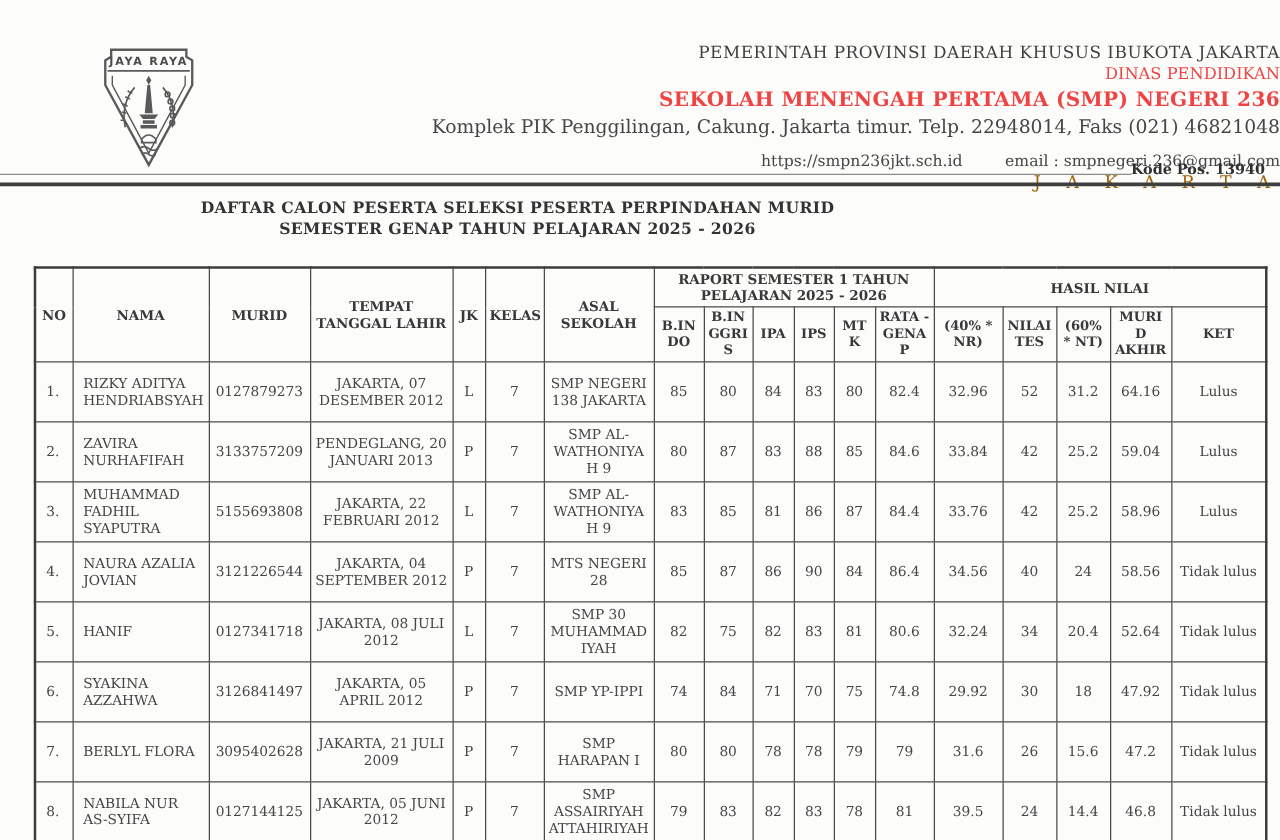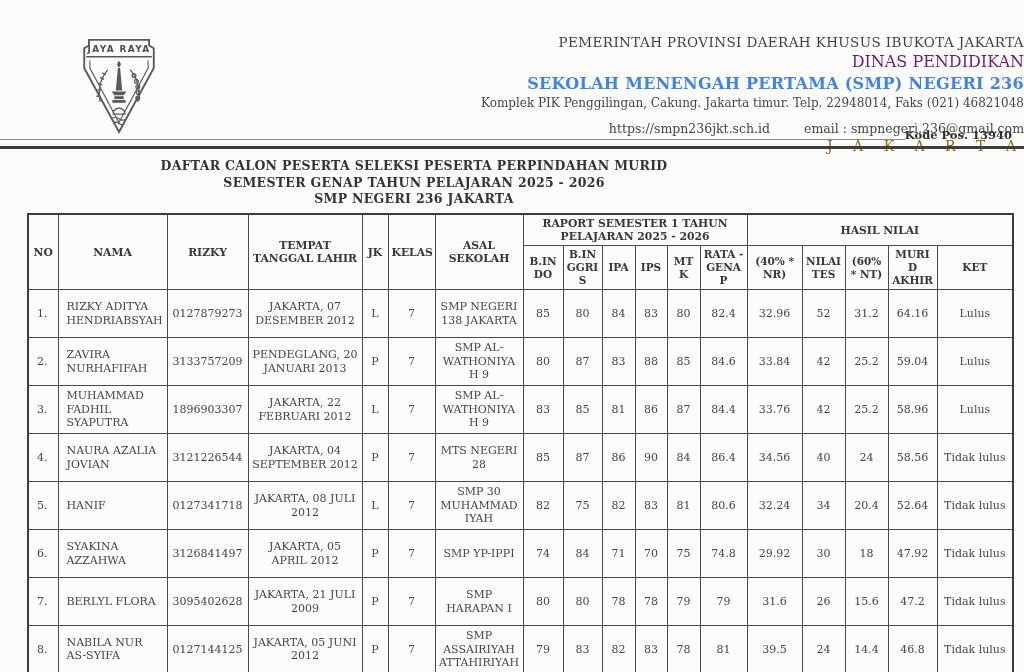--- a/index.html
+++ b/index.html
@@ -11,23 +11,23 @@
     position:relative;
   }
   .page { position:absolute; inset:0; }
 
   
   .logo-box { position:absolute; left:72px; top:30px; width:94px; height:108px; }
   .logo-box svg { width:100%; height:100%; }
 
   .header-text { position:absolute; left:36px; top:34px; width:988px; text-align:right; }
   .h-line1 { font-size:13.5px; letter-spacing:.4px; color:#3f3f3f; }
-  .h-line2 { font-size:16px;   margin-top:2px; color:#701a75; }
-  .h-school{ font-size:16px; font-weight:bold; margin-top:3px; color:#3b82f6; letter-spacing:.3px; }
-  .h-addr  { font-size:12px; margin-top:3px; }
+  .h-line2 { font-size:13px;   margin-top:2px; color:#ef4444; }
+  .h-school{ font-size:16px; font-weight:bold; margin-top:3px; color:#ef4444; letter-spacing:.3px; }
+  .h-addr  { font-size:15px; margin-top:3px; }
   .h-web   { font-size:12.5px; margin-top:11px; }
   .h-web .gap { display:inline-block; width:34px; }
   .h-city  { font-size:14px; font-weight:normal; letter-spacing:8px; margin-top:2px; color:#a16207; }
 
   .rule-thin  { position:absolute; left:0;  top:139px; width:905px;  height:1px; background:#8a8a8a; }
   .kode-pos   { position:absolute; right:12px; top:128px; font-size:11.5px; font-weight:bold; color:#2f2f2f; }
   .rule-thick { position:absolute; left:0;  top:146px; width:1024px; height:3px; background:#3e3e3e; }
 
   
   .doc-title { position:absolute; left:0; top:158px; width:828px; text-align:center;
@@ -105,21 +105,20 @@
     <div class="h-city">J A K A R T A</div>
   </div>
 
   <div class="rule-thin"></div>
   <div class="kode-pos">Kode Pos. 13940</div>
   <div class="rule-thick"></div>
 
   <div class="doc-title">
     <div>DAFTAR CALON PESERTA SELEKSI PESERTA PERPINDAHAN MURID</div>
     <div>SEMESTER GENAP TAHUN PELAJARAN 2025 - 2026</div>
-    <div>SMP NEGERI 236 JAKARTA</div>
   </div>
 
   <div class="tbl-wrap">
     <table>
       <colgroup>
         <col style="width:30px">
           <col style="width:109px">
           <col style="width:81px">
         <col style="width:114px">
           <col style="width:26px">
@@ -134,21 +133,21 @@
           <col style="width:55px">
           <col style="width:43px">
         <col style="width:43px">
           <col style="width:49px">
           <col style="width:76px">
       </colgroup>
       <thead>
         <tr class="grp-row">
           <th rowspan="2">NO</th>
           <th rowspan="2">NAMA</th>
-          <th rowspan="2">RIZKY</th>
+          <th rowspan="2">MURID</th>
           <th rowspan="2">TEMPAT TANGGAL LAHIR</th>
           <th rowspan="2">JK</th>
           <th rowspan="2">KELAS</th>
           <th rowspan="2">ASAL SEKOLAH</th>
           <th colspan="6">RAPORT SEMESTER 1 TAHUN PELAJARAN 2025 - 2026</th>
           <th colspan="5">HASIL NILAI</th>
         </tr>
         <tr class="sub-row">
           <th class="sub">B.INDO</th>
           <th class="sub">B.INGGRIS</th>
@@ -200,21 +199,21 @@
             <td>84.6</td>
             <td>33.84</td>
             <td>42</td>
             <td>25.2</td>
             <td>59.04</td>
             <td>Lulus</td>
           </tr>
           <tr>
             <td class="al">3.</td>
             <td class="al">MUHAMMAD FADHIL SYAPUTRA</td>
-            <td>1896903307</td>
+            <td>5155693808</td>
             <td>JAKARTA, 22 FEBRUARI 2012</td>
             <td>L</td>
             <td>7</td>
             <td>SMP AL-WATHONIYAH 9</td>
             <td>83</td>
             <td>85</td>
             <td>81</td>
             <td>86</td>
             <td>87</td>
             <td>84.4</td>

